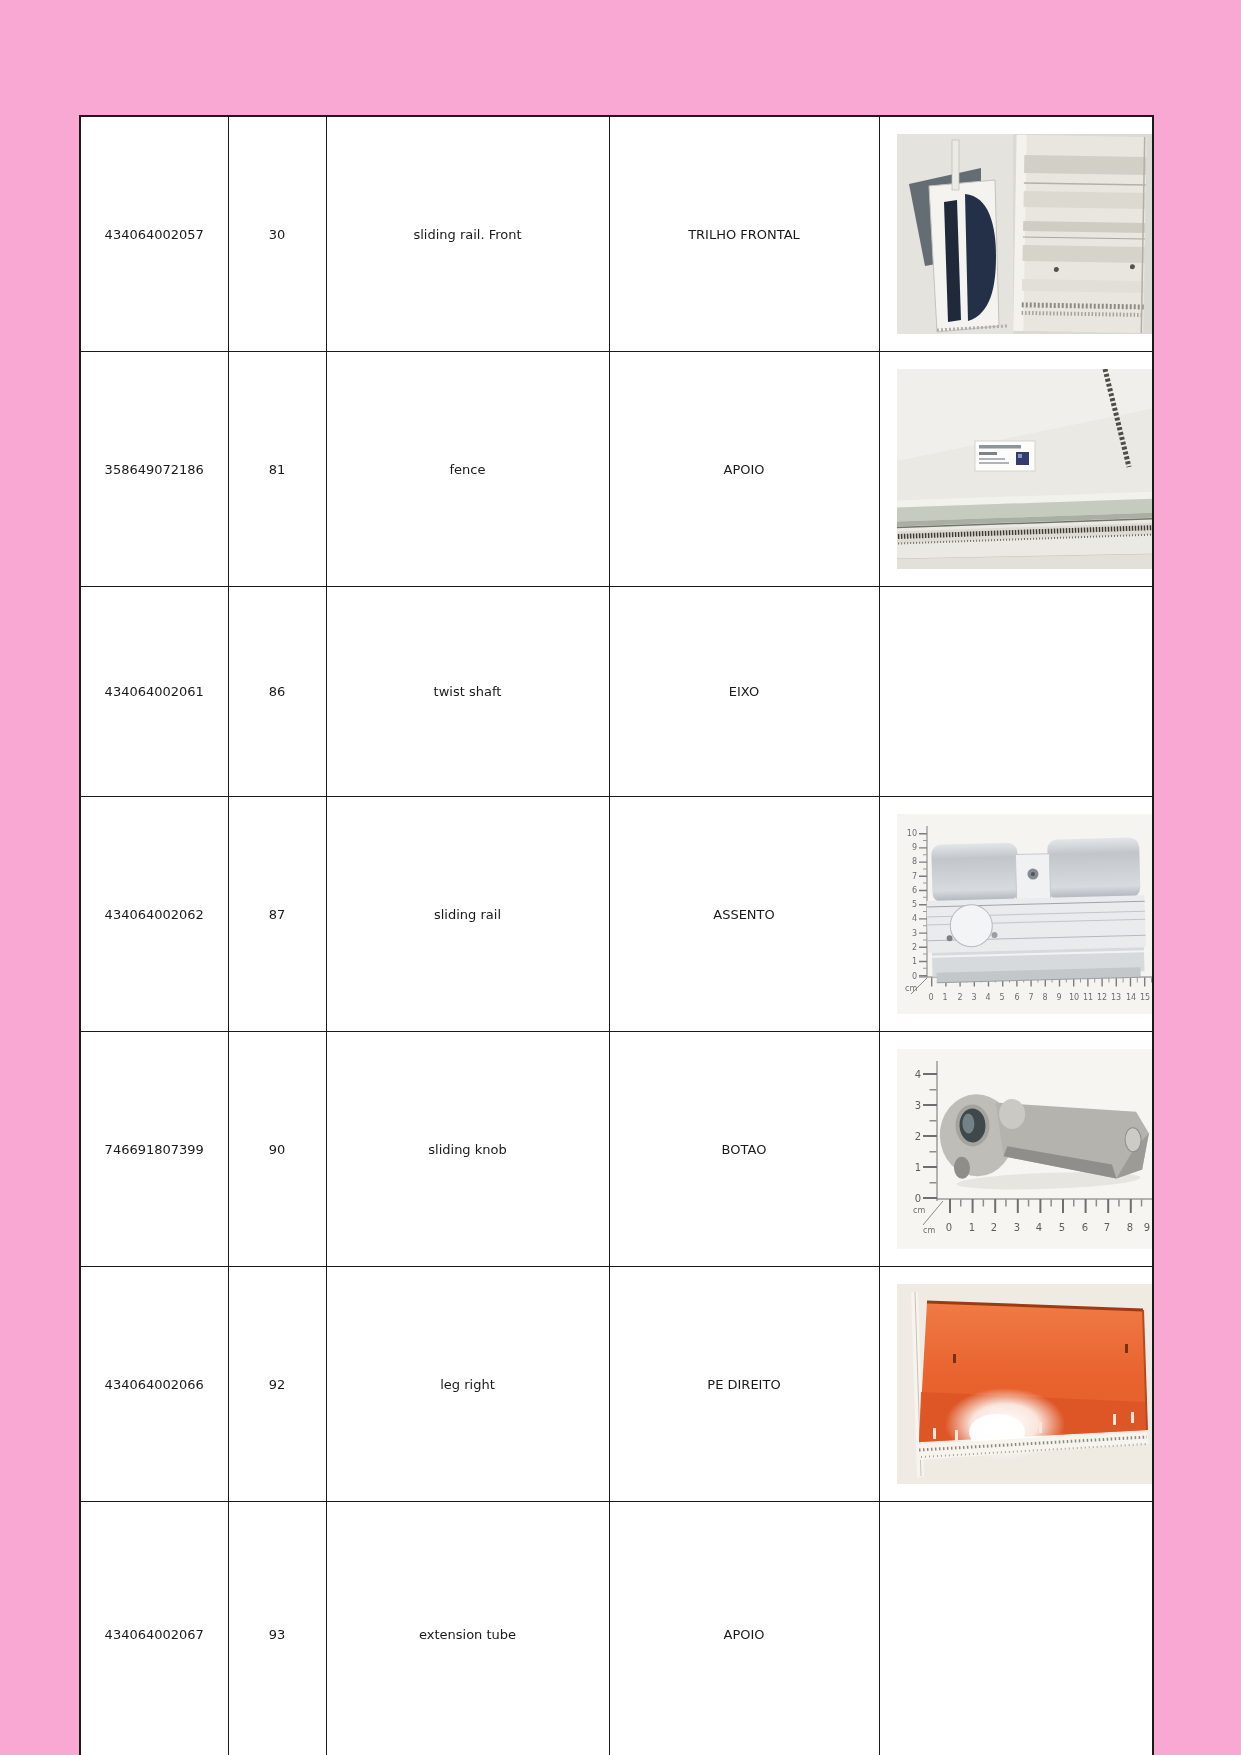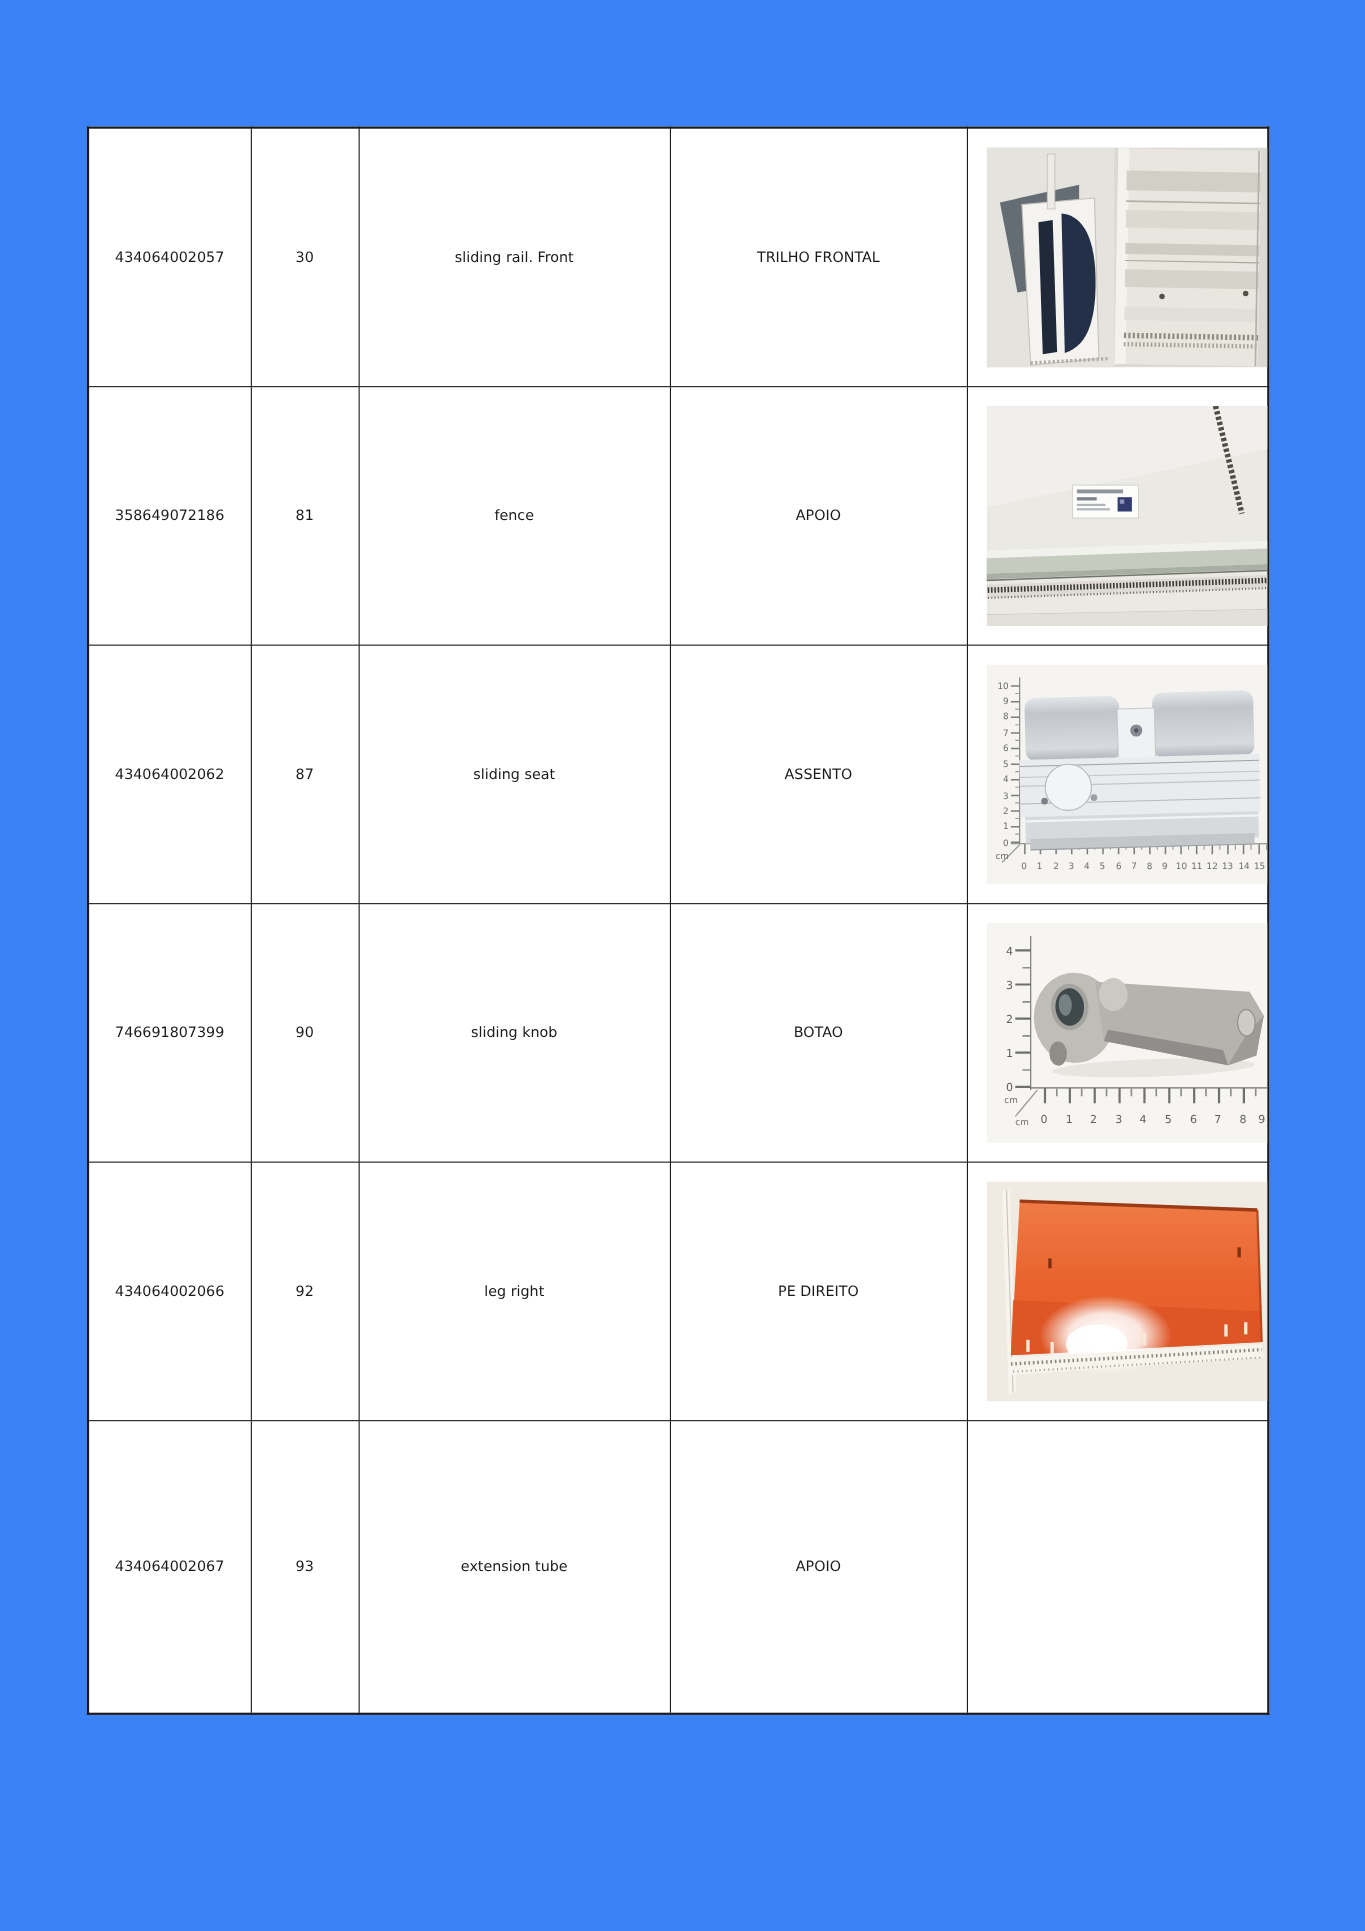--- a/index.html
+++ b/index.html
@@ -1,18 +1,18 @@
 <!DOCTYPE html>
 <html><head>
 <meta charset="utf-8">
 <style>
   html,body{margin:0;padding:0;}
   body{width:1241px;height:1755px;background:#ffffff;position:relative;
        font-family:"DejaVu Sans","Liberation Sans",sans-serif;color:#1a1a1a;}
-  .page{position:absolute;inset:0;background:#3b82f6;text-decoration:underline;}
+  .page{position:absolute;inset:0;background:#f9a8d4;text-decoration:underline;}
   table.parts{position:absolute;left:79px;top:115px;width:1073px;
               border-collapse:collapse;table-layout:fixed;background:#fff;
               border:2px solid #1a1a1a;}
   table.parts td{border:1px solid #1a1a1a;text-align:center;vertical-align:middle;
                  font-size:13px;overflow:hidden;}
   tr.r{height:210px;}
   tr.r:last-child{height:266px;}
   td.im{padding:17px;line-height:0;}
   td.im svg{display:inline-block;vertical-align:middle;}
   .rl{font-size:8px;fill:#6d6d6b;font-family:"DejaVu Sans",sans-serif;}
@@ -94,25 +94,32 @@
           <rect x="82" y="93" width="30" height="2" fill="#b0b4ba"></rect>
           <rect x="119" y="83" width="13" height="13" fill="#323c6e"></rect>
           <rect x="121" y="85" width="4" height="4" fill="#8d94c0"></rect>
         </g>
         <line x1="0" y1="190" x2="262" y2="185" stroke="#c6c3bd"></line>
         <polygon points="0,190 262,185 262,200 0,200" fill="#e3e0da"></polygon>
       </svg>
     </td>
   </tr>
 
+  <tr class="r">
+    <td>434064002061</td>
+    <td>86</td>
+    <td>twist shaft</td>
+    <td>EIXO</td>
+    <td class="im"></td>
+  </tr>
 
   <tr class="r">
     <td>434064002062</td>
     <td>87</td>
-    <td>sliding seat</td>
+    <td>sliding rail</td>
     <td>ASSENTO</td>
     <td class="im">
       <svg width="262" height="200" viewBox="0 0 262 200">
         <rect width="262" height="200" fill="#f5f4f1"></rect>
         <g>
           <line x1="30" y1="12" x2="30" y2="163" stroke="#7d7d7b"></line>
           <line x1="26" y1="19" x2="26" y2="163" stroke="#7d7d7b" stroke-width="8" stroke-dasharray="1.4,12.8"></line>
           <line x1="28" y1="26" x2="28" y2="163" stroke="#9a9a98" stroke-width="4" stroke-dasharray="1,13.2"></line>
           <g>
             <text class="rl" text-anchor="end" x="20" y="22">10</text>

